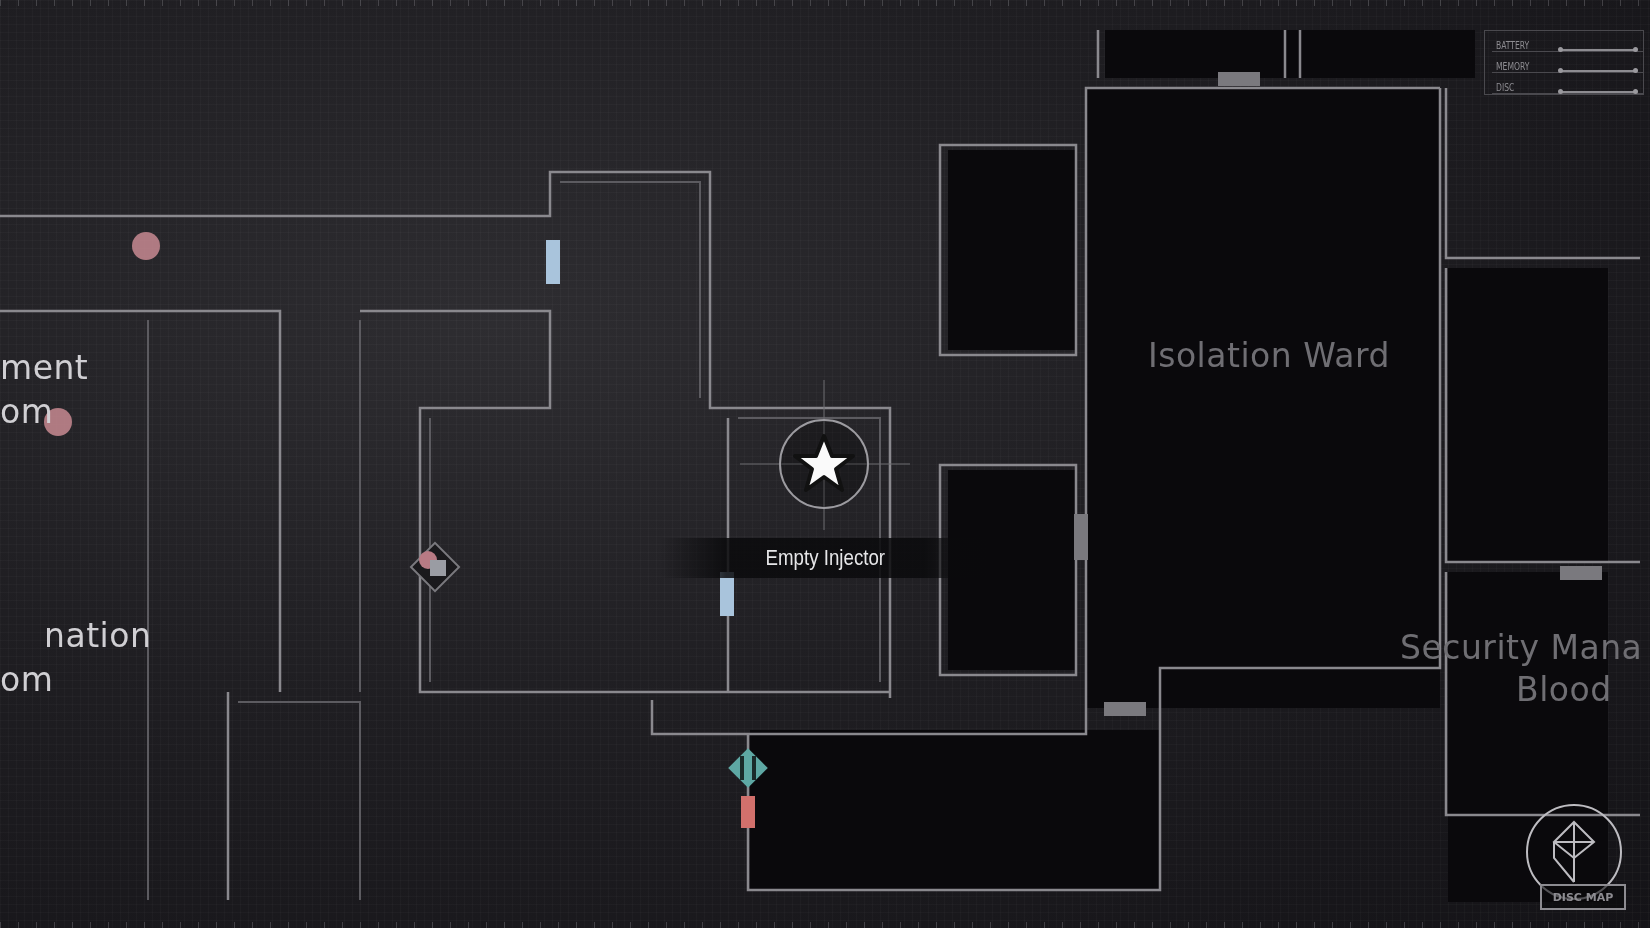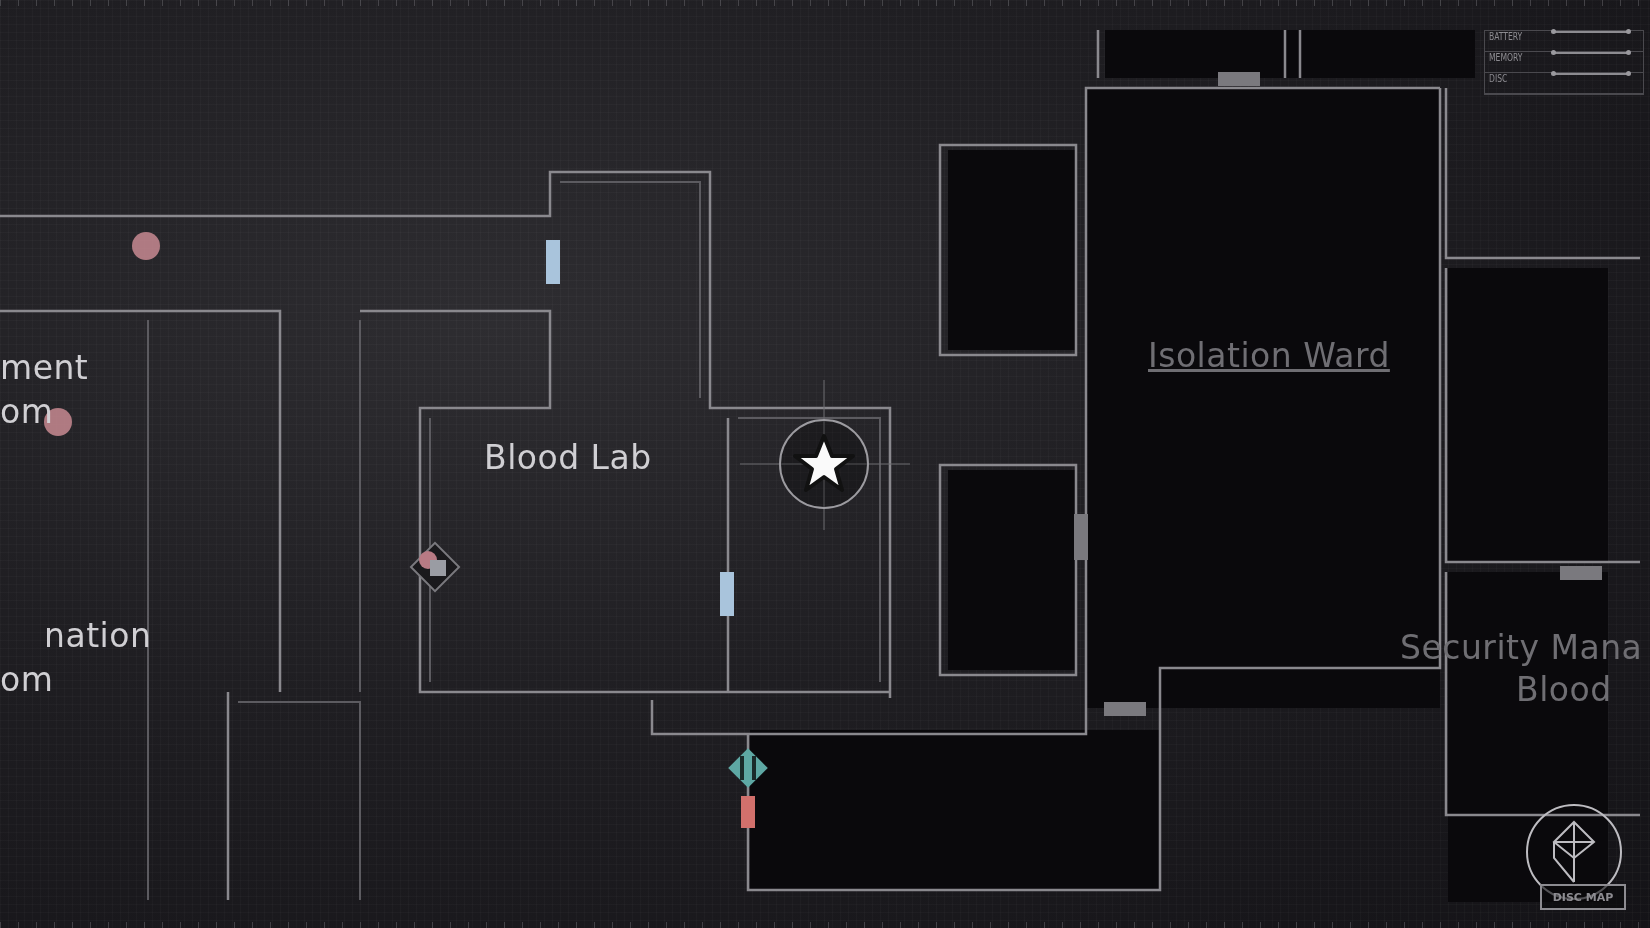--- a/index.html
+++ b/index.html
@@ -13,21 +13,21 @@
   svg.map{position:absolute;left:0;top:0;}
   .wall{fill:none;stroke:#8a898e;stroke-width:2.5;}
   .wall-dim{fill:none;stroke:#5c5b60;stroke-width:2;}
   .room-dark{fill:#0a090c;}
   .room-label{position:absolute;color:#d0cfd3;font-size:33px;white-space:nowrap;letter-spacing:0.5px;line-height:1.1;}
   .room-label.dim{color:#6f6e73;}
   .tick-top,.tick-bot{position:absolute;left:0;width:1650px;height:6px;
     background-image:linear-gradient(90deg,#6a696e 1px,transparent 1px);background-size:18px 6px;opacity:.5;}
   .tick-top{top:0;} .tick-bot{bottom:0;}
   #status-panel{position:absolute;left:1484px;top:30px;width:158px;border:1px solid #4a494e;}
-  .stat-row{display:flex;align-items:flex-start;height:20px;border-bottom:1px solid #4a494e;padding-left:4px;}
+  .stat-row{display:flex;align-items:flex-end;height:20px;border-bottom:1px solid #4a494e;padding-left:4px;margin-left:7px;}
   .stat-label{font-family:"DejaVu Sans Condensed","DejaVu Sans",sans-serif;font-size:10px;color:#8d8c91;width:64px;transform:scaleX(.85);transform-origin:left;}
   .stat-bar{position:relative;width:76px;height:2px;background:#8d8c91;}
   .stat-bar::before,.stat-bar::after{content:"";position:absolute;top:-2px;width:5px;height:5px;border-radius:50%;background:#9a999e;}
   .stat-bar::before{left:-2px;} .stat-bar::after{right:-2px;}
   #tooltip{position:absolute;left:660px;top:538px;width:330px;height:40px;
     background:linear-gradient(90deg,rgba(10,10,12,0) 0%,rgba(10,10,12,.85) 20%,rgba(10,10,12,.85) 80%,rgba(10,10,12,0) 100%);
     display:flex;align-items:center;justify-content:center;}
   #tooltip span{color:#e6e6e8;font-size:22px;font-family:"Liberation Sans Narrow","Liberation Sans",sans-serif;transform:scaleX(.85);}
   #area-map{position:absolute;left:1526px;top:804px;width:126px;height:100px;}
   #area-map .circle{position:absolute;left:0;top:0;width:92px;height:92px;border:2px solid #bdbcc1;border-radius:50%;}
@@ -98,29 +98,31 @@
       <rect x="752" y="756" width="4" height="24" fill="#1a2a2a"></rect>
       <rect x="741" y="796" width="14" height="32" fill="#d2706c"></rect>
     </g>
 
     <g>
       <circle cx="824" cy="464" r="44" fill="rgba(0,0,0,.25)" stroke="#9c9ba0" stroke-width="2"></circle>
       <polygon points="824,436 832,456 853,456 836,469 842,490 824,477 806,490 812,469 795,456 816,456" fill="#fafafa" stroke="#111" stroke-width="4" stroke-linejoin="round"></polygon>
     </g>
   </svg>
 
-  <div class="room-label" style="left:484px;top:440px;">Blood Lab</div>
-  <div class="room-label dim" style="left:1148px;top:338px;text-decoration:underline;">Isolation Ward</div>
+  <div class="room-label dim" style="left:1148px;top:338px;">Isolation Ward</div>
   <div class="room-label dim" style="left:1400px;top:630px;">Security Mana</div>
   <div class="room-label dim" style="left:1516px;top:672px;">Blood</div>
   <div class="room-label" style="left:0px;top:350px;">ment</div>
   <div class="room-label" style="left:0px;top:394px;">om</div>
   <div class="room-label" style="left:0px;top:618px;padding-left:44px;">nation</div>
   <div class="room-label" style="left:0px;top:662px;">om</div>
 
+  <div id="tooltip">
+    <span>Empty Injector</span>
+  </div>
 
   <div id="status-panel">
     <div class="stat-row">
       <span class="stat-label">BATTERY</span>
       <span class="stat-bar"></span>
     </div>
     <div class="stat-row">
       <span class="stat-label">MEMORY</span>
       <span class="stat-bar"></span>
     </div>

